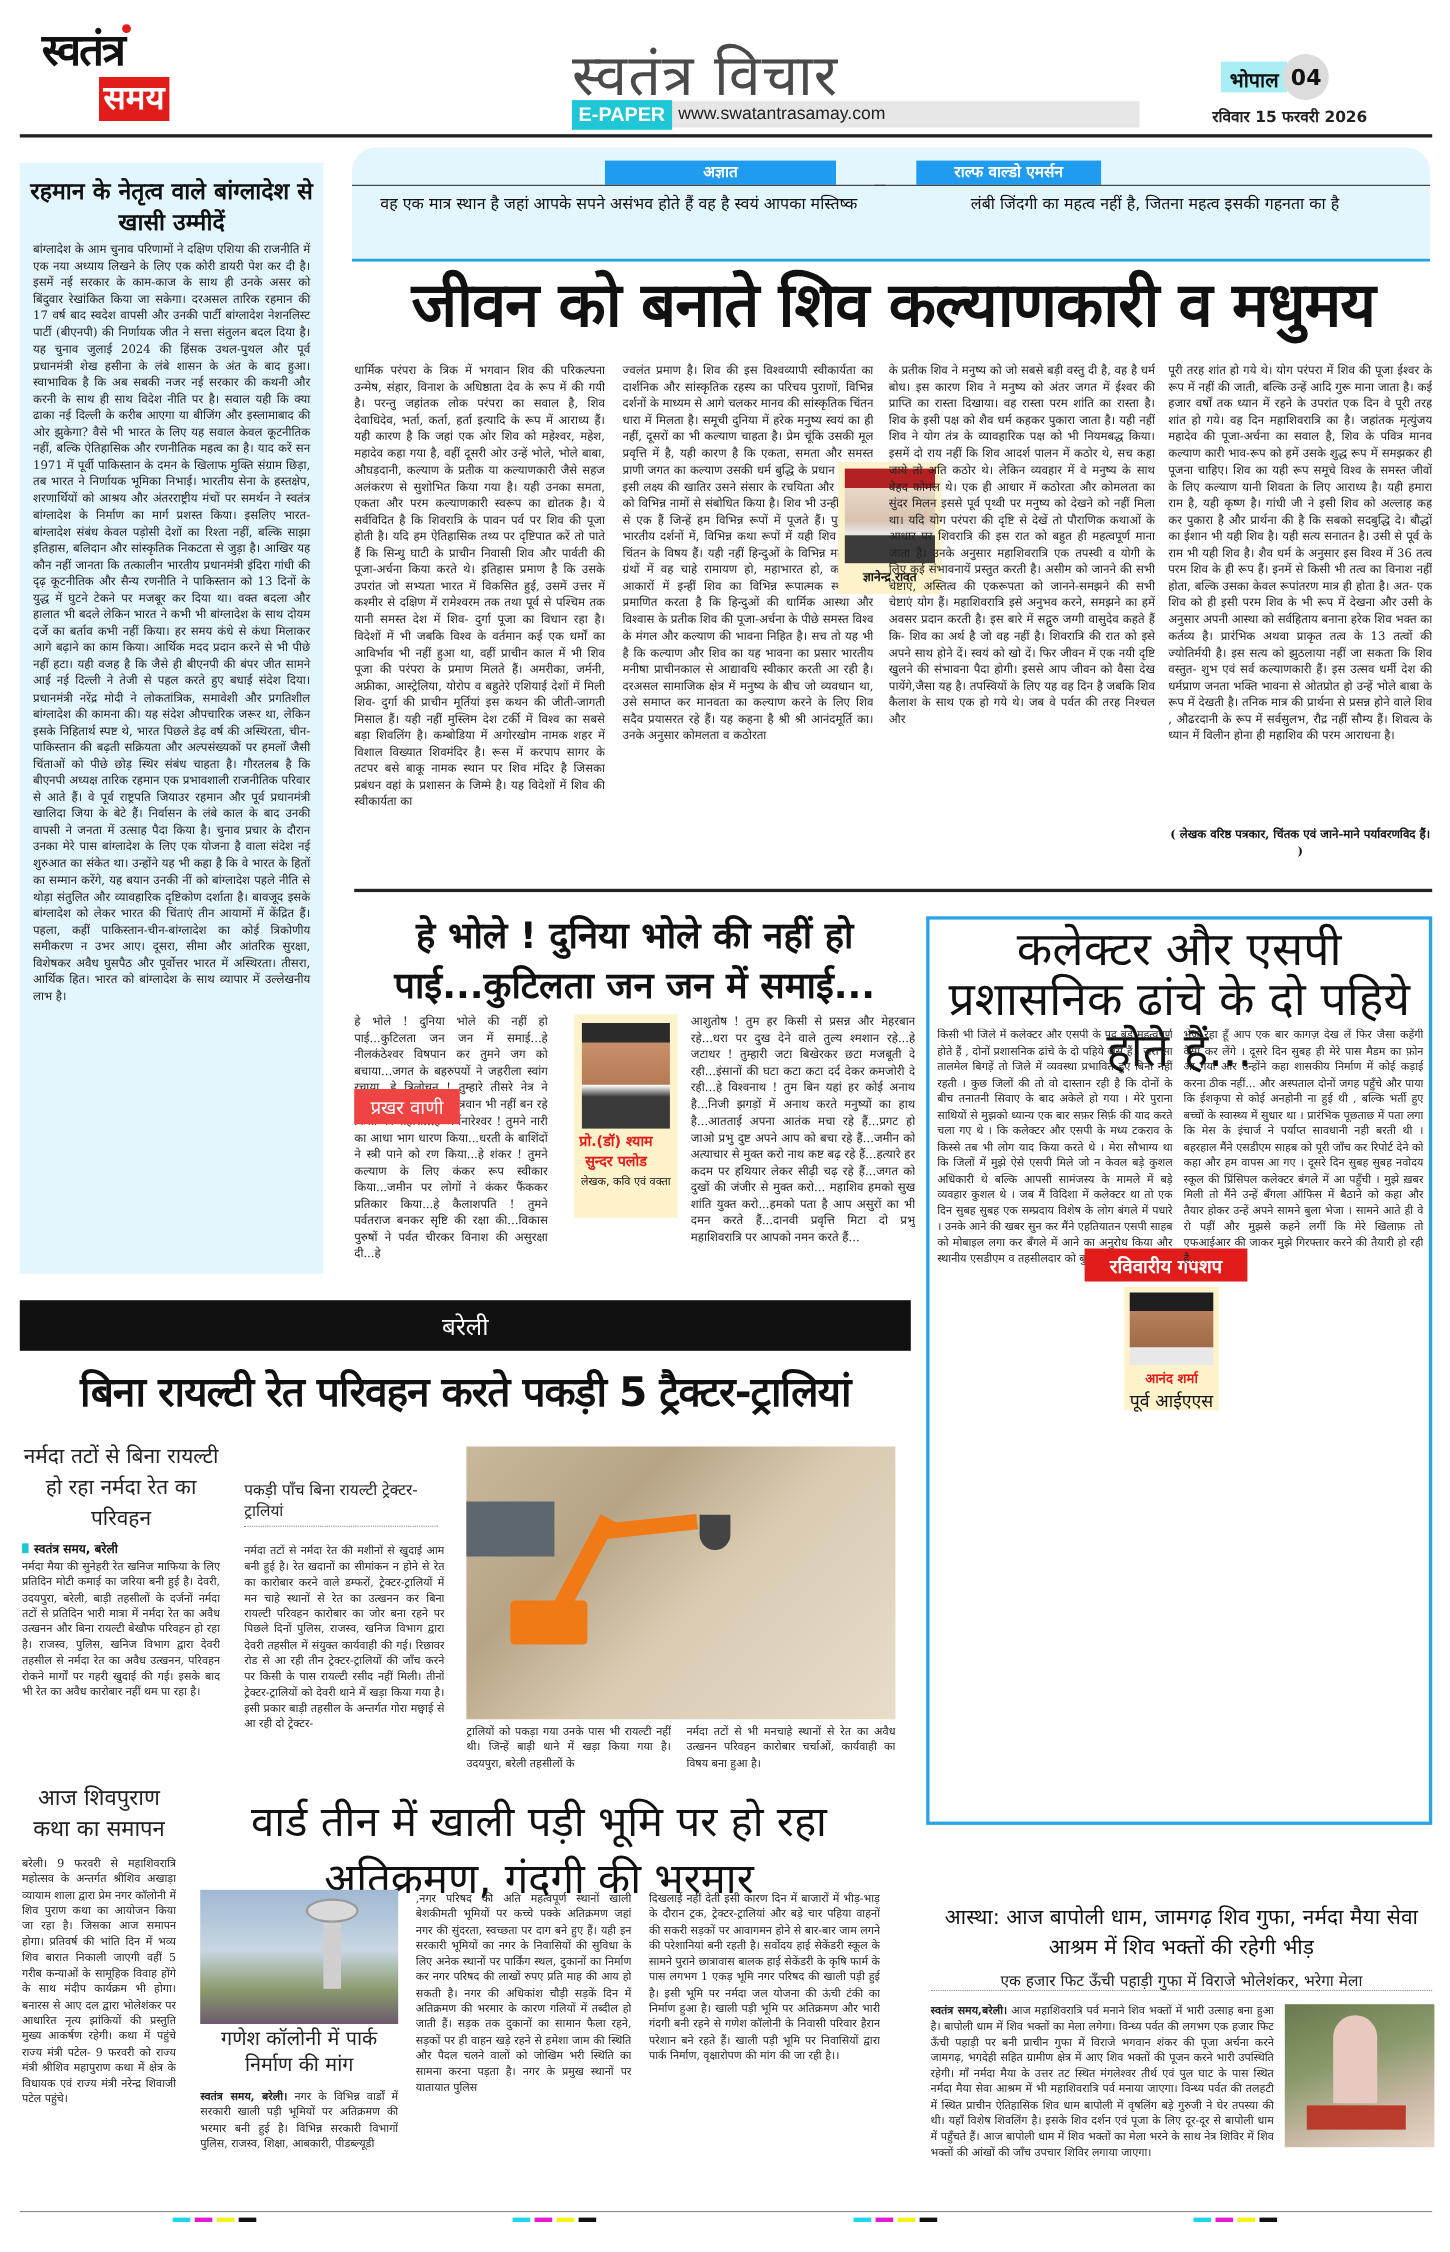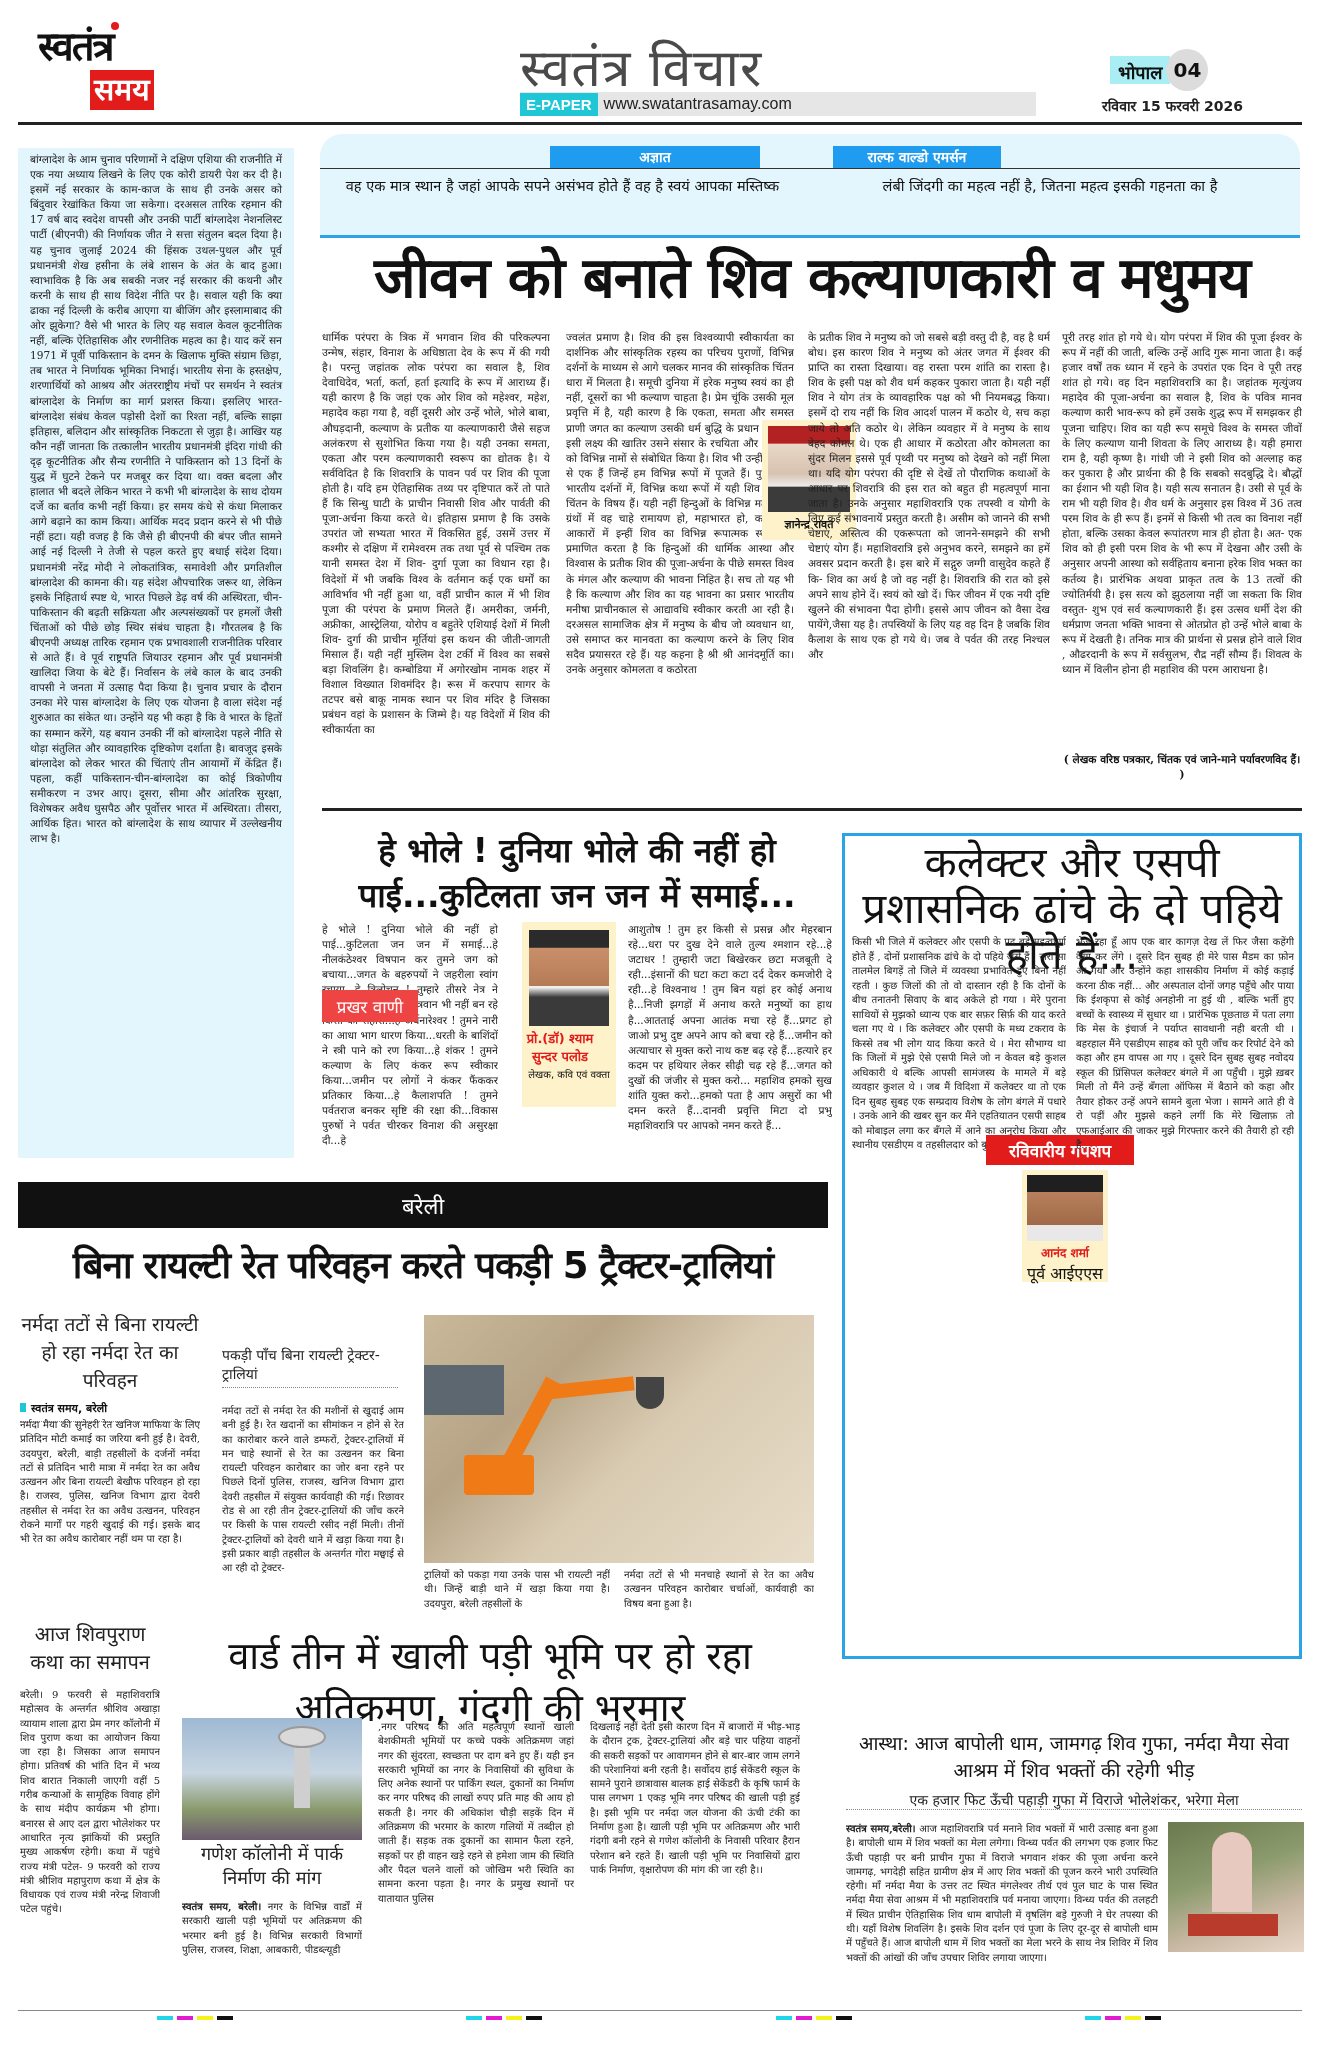--- a/index.html
+++ b/index.html
@@ -4,21 +4,21 @@
 <style>
 *{box-sizing:border-box;margin:0;padding:0}
 body{width:1318px;height:2047px;background:#fff;font-family:"DejaVu Serif",serif;color:#111;position:relative;overflow:hidden}
 .abs{position:absolute}
 .masthead-logo{left:38px;top:22px;width:120px;height:96px}
 .logo-top{font-family:"DejaVu Sans",sans-serif;font-weight:900;font-size:40px;letter-spacing:-2px;line-height:48px;color:#111}
 .logo-bottom{display:inline-block;background:#e21b1b;color:#fff;font-family:"DejaVu Sans",sans-serif;font-weight:900;font-size:30px;padding:0 4px;margin-left:52px;line-height:40px}
 .logo-dot{position:absolute;left:73px;top:0;width:8px;height:8px;border-radius:50%;background:#e21b1b}
 .title-main{left:520px;top:30px;font-family:"DejaVu Sans",sans-serif;font-size:52px;color:#4a4a4a;letter-spacing:1px}
 .epaper-bar{left:520px;top:92px;width:516px;height:24px;background:#e6e6e6;display:flex;align-items:center}
-.epaper-tag{background:#1fc7d6;color:#fff;font-family:"Liberation Sans",sans-serif;font-size:15px;padding:3px 6px;font-weight:bold}
+.epaper-tag{background:#1fc7d6;color:#fff;font-family:"Liberation Sans",sans-serif;font-size:18px;padding:3px 6px;font-weight:bold}
 .epaper-url{font-family:"Liberation Sans",sans-serif;font-size:16px;color:#222;margin-left:6px}
 .edition-box{left:1110px;top:52px;width:130px;height:36px;display:flex;align-items:center}
 .edition-city{background:#a8eef4;font-family:"DejaVu Sans",sans-serif;font-weight:bold;font-size:18px;padding:4px 8px;height:28px}
 .edition-page{width:42px;height:42px;border-radius:50%;background:#dcdcdc;display:flex;align-items:center;justify-content:center;font-family:"DejaVu Sans",sans-serif;font-weight:bold;font-size:20px;margin-left:-4px}
 .edition-date{left:1102px;top:96px;font-family:"DejaVu Sans",sans-serif;font-size:14px;font-weight:bold;color:#222}
 .rule{background:#222}
 .editorial-col{left:18px;top:148px;width:276px;height:1010px;background:#e4f6fd}
 .edit-title-box{margin:12px 6px 0 6px;background:#fff;border:1px solid #999;height:74px;display:flex;align-items:center;justify-content:center;font-family:"DejaVu Sans",sans-serif;font-weight:900;font-size:40px}
 .edit-head{text-align:center;font-family:"DejaVu Sans",sans-serif;font-weight:900;font-size:21px;line-height:28px;margin-top:12px}
 .body-text{font-size:10.6px;line-height:15.1px;text-align:justify;color:#222}
@@ -68,20 +68,21 @@
   <span class="epaper-url">www.swatantrasamay.com</span>
 </div>
 <div class="abs edition-box">
   <span class="edition-city">भोपाल</span>
   <span class="edition-page">04</span>
 </div>
 <div class="abs edition-date">रविवार 15 फरवरी 2026</div>
 <div class="abs rule" style="left:18px;top:122px;width:1284px;height:3px"></div>
 
 <div class="abs editorial-col">
+  <div class="edit-head">रहमान के नेतृत्व वाले बांग्लादेश से खासी उम्मीदें</div>
   <div class="edit-body body-text">बांग्लादेश के आम चुनाव परिणामों ने दक्षिण एशिया की राजनीति में एक नया अध्याय लिखने के लिए एक कोरी डायरी पेश कर दी है। इसमें नई सरकार के काम-काज के साथ ही उनके असर को बिंदुवार रेखांकित किया जा सकेगा। दरअसल तारिक रहमान की 17 वर्ष बाद स्वदेश वापसी और उनकी पार्टी बांग्लादेश नेशनलिस्ट पार्टी (बीएनपी) की निर्णायक जीत ने सत्ता संतुलन बदल दिया है। यह चुनाव जुलाई 2024 की हिंसक उथल-पुथल और पूर्व प्रधानमंत्री शेख हसीना के लंबे शासन के अंत के बाद हुआ। स्वाभाविक है कि अब सबकी नजर नई सरकार की कथनी और करनी के साथ ही साथ विदेश नीति पर है। सवाल यही कि क्या ढाका नई दिल्ली के करीब आएगा या बीजिंग और इस्लामाबाद की ओर झुकेगा? वैसे भी भारत के लिए यह सवाल केवल कूटनीतिक नहीं, बल्कि ऐतिहासिक और रणनीतिक महत्व का है। याद करें सन 1971 में पूर्वी पाकिस्तान के दमन के खिलाफ मुक्ति संग्राम छिड़ा, तब भारत ने निर्णायक भूमिका निभाई। भारतीय सेना के हस्तक्षेप, शरणार्थियों को आश्रय और अंतरराष्ट्रीय मंचों पर समर्थन ने स्वतंत्र बांग्लादेश के निर्माण का मार्ग प्रशस्त किया। इसलिए भारत-बांग्लादेश संबंध केवल पड़ोसी देशों का रिश्ता नहीं, बल्कि साझा इतिहास, बलिदान और सांस्कृतिक निकटता से जुड़ा है। आखिर यह कौन नहीं जानता कि तत्कालीन भारतीय प्रधानमंत्री इंदिरा गांधी की दृढ़ कूटनीतिक और सैन्य रणनीति ने पाकिस्तान को 13 दिनों के युद्ध में घुटने टेकने पर मजबूर कर दिया था। वक्त बदला और हालात भी बदले लेकिन भारत ने कभी भी बांग्लादेश के साथ दोयम दर्जे का बर्ताव कभी नहीं किया। हर समय कंधे से कंधा मिलाकर आगे बढ़ाने का काम किया। आर्थिक मदद प्रदान करने से भी पीछे नहीं हटा। यही वजह है कि जैसे ही बीएनपी की बंपर जीत सामने आई नई दिल्ली ने तेजी से पहल करते हुए बधाई संदेश दिया। प्रधानमंत्री नरेंद्र मोदी ने लोकतांत्रिक, समावेशी और प्रगतिशील बांग्लादेश की कामना की। यह संदेश औपचारिक जरूर था, लेकिन इसके निहितार्थ स्पष्ट थे, भारत पिछले डेढ़ वर्ष की अस्थिरता, चीन-पाकिस्तान की बढ़ती सक्रियता और अल्पसंख्यकों पर हमलों जैसी चिंताओं को पीछे छोड़ स्थिर संबंध चाहता है। गौरतलब है कि बीएनपी अध्यक्ष तारिक रहमान एक प्रभावशाली राजनीतिक परिवार से आते हैं। वे पूर्व राष्ट्रपति जियाउर रहमान और पूर्व प्रधानमंत्री खालिदा जिया के बेटे हैं। निर्वासन के लंबे काल के बाद उनकी वापसी ने जनता में उत्साह पैदा किया है। चुनाव प्रचार के दौरान उनका मेरे पास बांग्लादेश के लिए एक योजना है वाला संदेश नई शुरुआत का संकेत था। उन्होंने यह भी कहा है कि वे भारत के हितों का सम्मान करेंगे, यह बयान उनकी नीं को बांग्लादेश पहले नीति से थोड़ा संतुलित और व्यावहारिक दृष्टिकोण दर्शाता है। बावजूद इसके बांग्लादेश को लेकर भारत की चिंताएं तीन आयामों में केंद्रित हैं। पहला, कहीं पाकिस्तान-चीन-बांग्लादेश का कोई त्रिकोणीय समीकरण न उभर आए। दूसरा, सीमा और आंतरिक सुरक्षा, विशेषकर अवैध घुसपैठ और पूर्वोत्तर भारत में अस्थिरता। तीसरा, आर्थिक हित। भारत को बांग्लादेश के साथ व्यापार में उल्लेखनीय लाभ है।</div>
 </div>
 
 <div class="abs quote-panel">
   <div class="quote-tag" style="left:230px;width:210px">अज्ञात</div>
   <div class="quote-line" style="left:0;width:485px"></div>
   <div class="quote-text" style="left:0;width:485px;top:42px">वह एक मात्र स्थान है जहां आपके सपने असंभव होते हैं वह है स्वयं आपका मस्तिष्क</div>
   <div class="quote-tag" style="left:513px;width:168px">राल्फ वाल्डो एमर्सन</div>
   <div class="quote-line" style="left:475px;width:505px"></div>
   <div class="quote-text" style="left:480px;width:500px;top:42px">लंबी जिंदगी का महत्व नहीं है, जितना महत्व इसकी गहनता का है</div>

